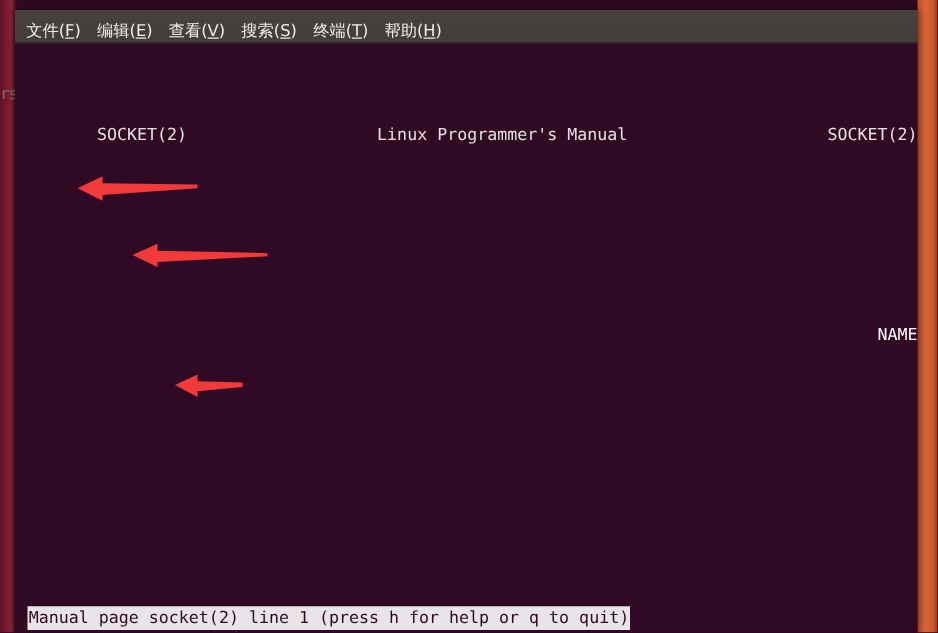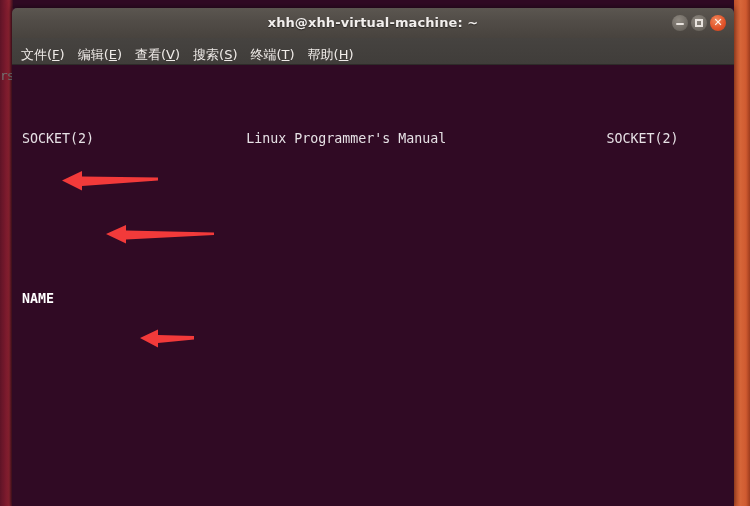--- a/index.html
+++ b/index.html
@@ -167,22 +167,23 @@
   .tlines {
     position: absolute;
     left: 10px;
     top: 4px;
     right: 0;
     white-space: pre;
   }
   .tline {
     height: 20px;
     white-space: pre;
-  }
-  .b { font-weight: bold; color: #ffffff; }
+    text-align: right;
+  }
+  .b { font-weight: normal; color: #ffffff; }
 
   
   .statusbar {
     position: absolute;
     left: 10px;
     bottom: 2px;
     background: #e8e4e8;
     color: #300a24;
     font-family: "DejaVu Sans Mono", monospace;
     font-size: 13.3px;
@@ -202,36 +203,20 @@
 <body>
 
 <div id="screen">
 
   <div class="desk-left"></div>
   <div class="desk-right"></div>
   <div class="desk-text">rs</div>
 
   <div id="window">
 
-    <div class="titlebar">
-      <div class="title-text">xhh@xhh-virtual-machine: ~</div>
-      <div class="win-buttons">
-        <span class="wbtn min">
-            <span class="bar"></span>
-          </span>
-        <span class="wbtn max">
-            <span class="sq"></span>
-          </span>
-        <span class="wbtn close">
-            <span class="glyph">
-              <span class="x">✕</span>
-            </span>
-          </span>
-      </div>
-    </div>
 
     <div class="menubar">
       <div class="menu-item"><span>文件(</span><span class="acc">F</span><span>)</span></div>
       <div class="menu-item"><span>编辑(</span><span class="acc">E</span><span>)</span></div>
       <div class="menu-item"><span>查看(</span><span class="acc">V</span><span>)</span></div>
       <div class="menu-item"><span>搜索(</span><span class="acc">S</span><span>)</span></div>
       <div class="menu-item"><span>终端(</span><span class="acc">T</span><span>)</span></div>
       <div class="menu-item"><span>帮助(</span><span class="acc">H</span><span>)</span></div>
     </div>
 
@@ -278,20 +263,21 @@
         
 
         
 
         
 
         
 
       </div>
 
+      <div class="statusbar">Manual page socket(2) line 1 (press h for help or q to quit)</div>
 
       <svg class="arrow" style="left:48px; top:102px;" width="100" height="26" viewBox="0 0 100 26">
         <polygon points="2,13.5 22,4 22,9.5 98,10.5 98,13.5 22,19 22,23.5" fill="#f23a3a"></polygon>
       </svg>
 
       <svg class="arrow" style="left:92px; top:157px;" width="112" height="24" viewBox="0 0 112 24">
         <polygon points="2,12 22,3 22,8.5 110,10.5 110,13 22,17.5 22,21.5" fill="#f23a3a"></polygon>
       </svg>
 
       <svg class="arrow" style="left:126px; top:262px;" width="58" height="22" viewBox="0 0 58 22">

